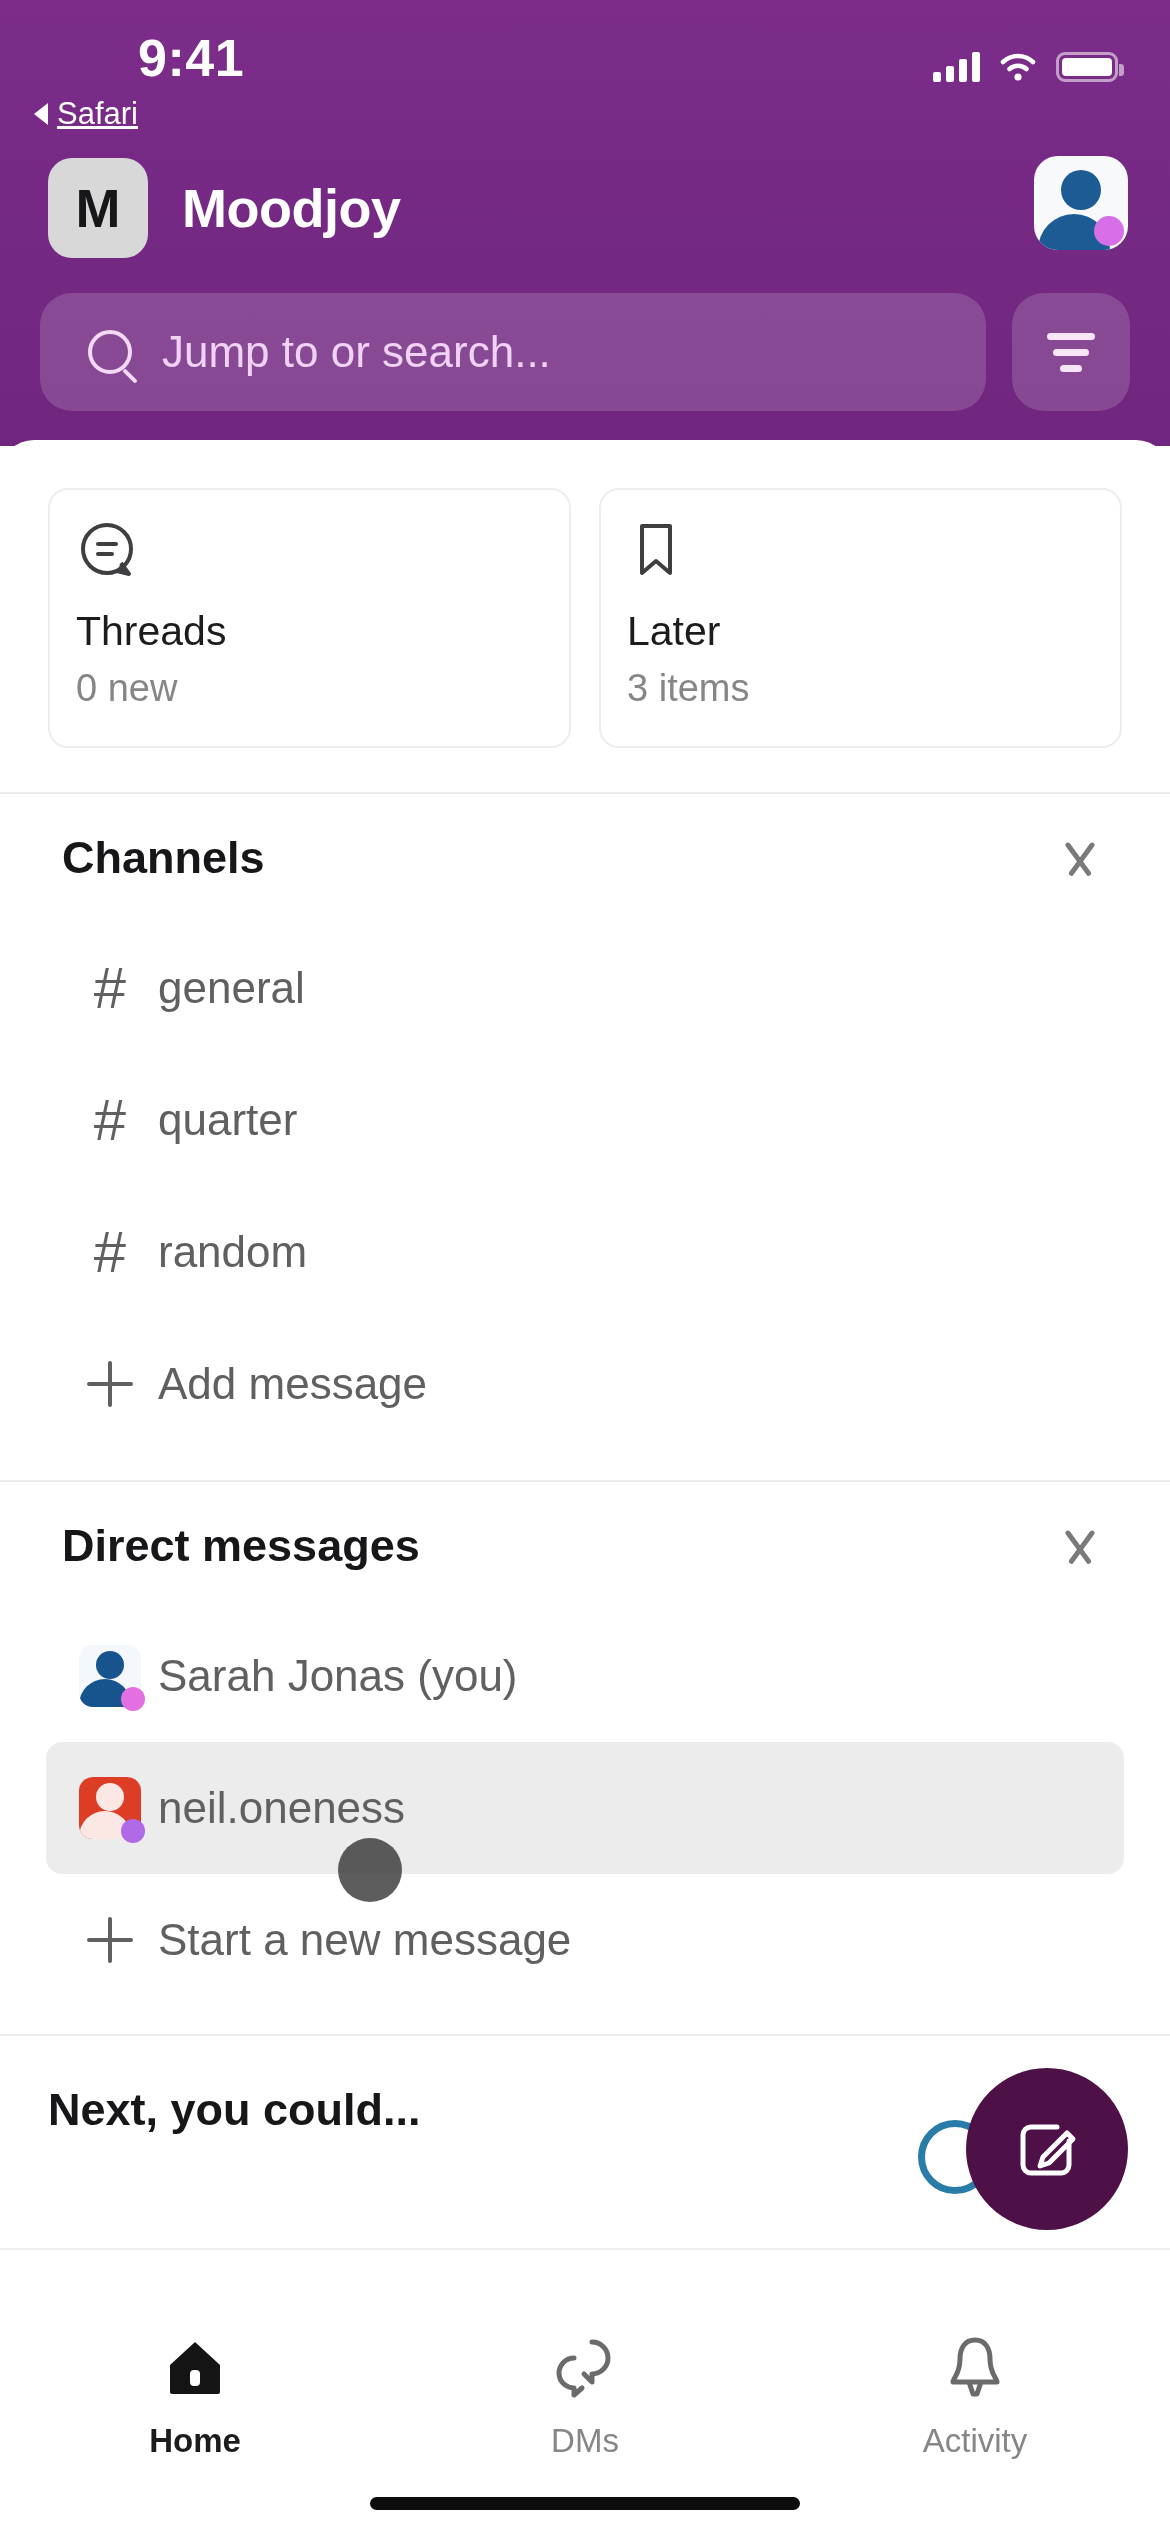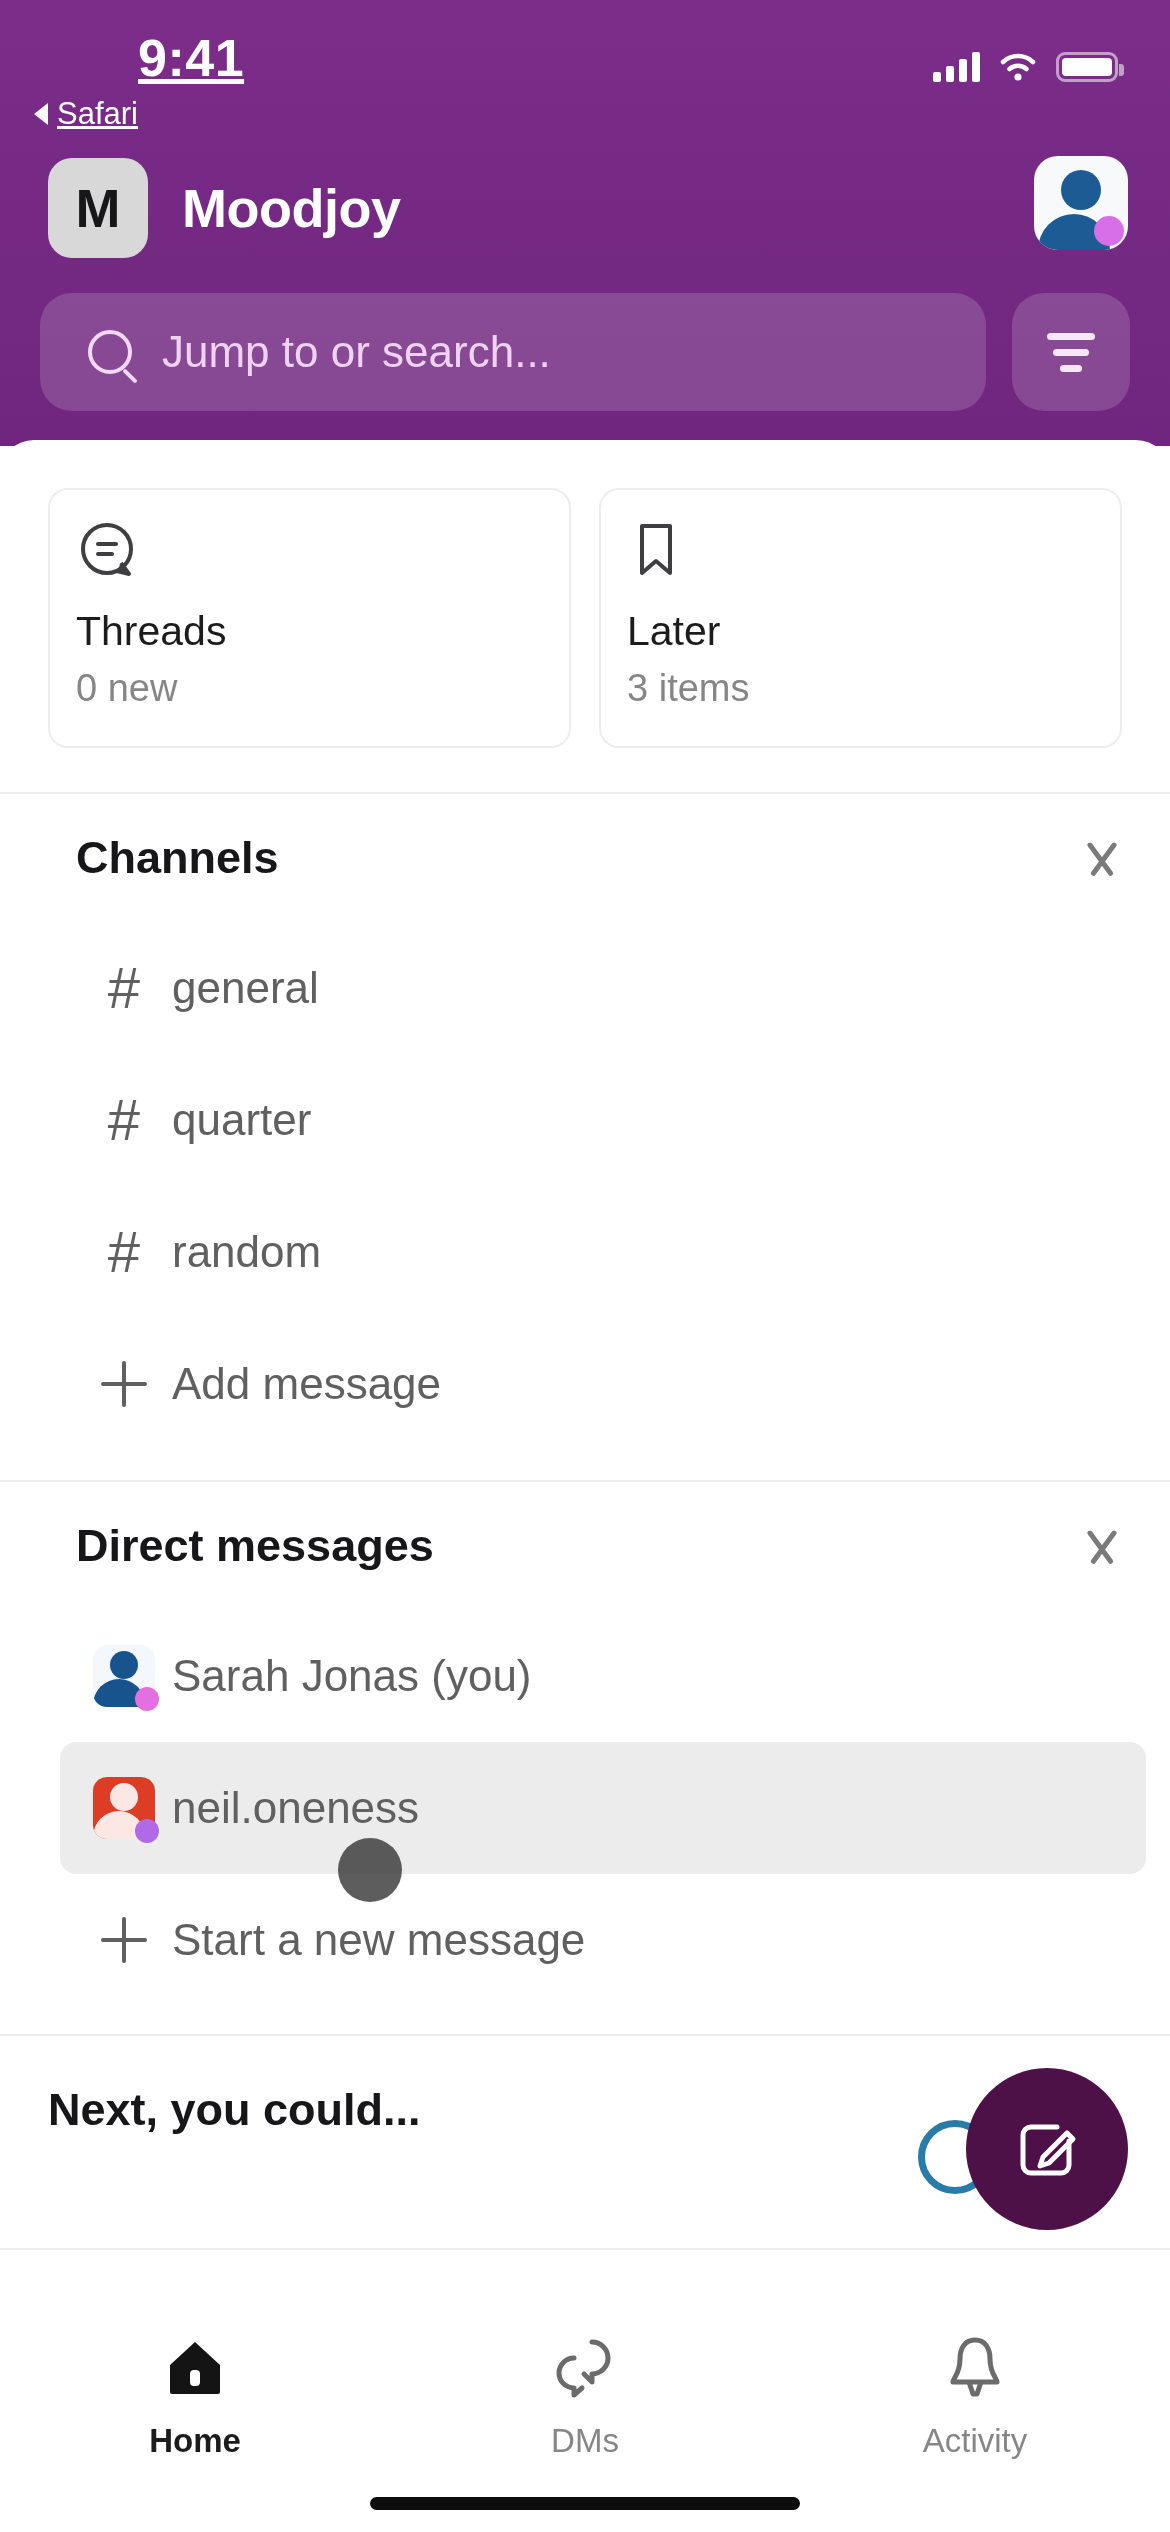--- a/index.html
+++ b/index.html
@@ -13,21 +13,21 @@
   #screen { position:relative; width:1170px; height:2532px; background:#fff; overflow:hidden; }
 
   
   .header {
     position:absolute; top:0; left:0; width:1170px; height:446px;
     background:linear-gradient(180deg,#7c2d8a 0%, #762a85 35%, #70267e 100%);
   }
   .statusbar { position:relative; height:150px; }
   .sb-time {
     position:absolute; left:138px; top:28px;
-    color:#fff; font-size:52px; font-weight:700; letter-spacing:0.5px;text-decoration:underline;
+    color:#fff; font-size:52px; font-weight:700; letter-spacing:0.5px;
   }
   .sb-right { position:absolute; right:52px; top:52px; display:flex; align-items:center; gap:20px; }
   .bars { display:flex; align-items:flex-end; gap:5px; height:30px; }
   .bars i { display:block; width:8px; background:#fff; border-radius:2px; }
   .bars i:nth-child(1){height:10px;} .bars i:nth-child(2){height:16px;}
   .bars i:nth-child(3){height:23px;} .bars i:nth-child(4){height:30px;}
   .wifi { width:36px; height:28px; position:relative; }
   .batt { width:62px; height:30px; border:3px solid rgba(255,255,255,.55); border-radius:9px; position:relative; padding:3px; }
   .batt::after { content:""; position:absolute; right:-9px; top:9px; width:5px; height:12px; background:rgba(255,255,255,.55); border-radius:0 3px 3px 0; }
   .batt i { display:block; width:100%; height:100%; background:#fff; border-radius:4px; }
@@ -77,21 +77,21 @@
     flex:1; height:260px; border:2px solid #eceded; border-radius:20px;
     padding:28px 26px; display:flex; flex-direction:column;
   }
   .card-icon { height:86px; display:flex; align-items:flex-start; }
   .card-title { font-size:41px; color:#1d1c1d; margin-top:4px; }
   .card-sub { font-size:38px; color:#868686; margin-top:12px; }
 
   .divider { height:2px; background:#ececec; }
 
   
-  .section { padding:0 40px;margin-left:36px; }
+  .section { padding:0 62px; }
   .sec-head { display:flex; align-items:center; justify-content:space-between; height:128px; }
   .sec-title { font-size:45px; font-weight:700; color:#17171a; }
   .chev { width:56px; height:34px; position:relative; }
   .chev::before,.chev::after{content:"";position:absolute;top:2px;width:5px;height:40px;background:#7a7a7a;border-radius:3px;}
   .chev::before{left:12px;transform:rotate(-36deg);transform-origin:top;}
   .chev::after{right:12px;transform:rotate(36deg);transform-origin:top;}
 
   .row { display:flex; align-items:center; height:132px; gap:0; border-radius:16px; }
   .row.hl { background:#ececec; margin:0 -16px; padding:0 16px; }
   .row-ico { width:96px; flex:none; display:flex; align-items:center; justify-content:center; }

